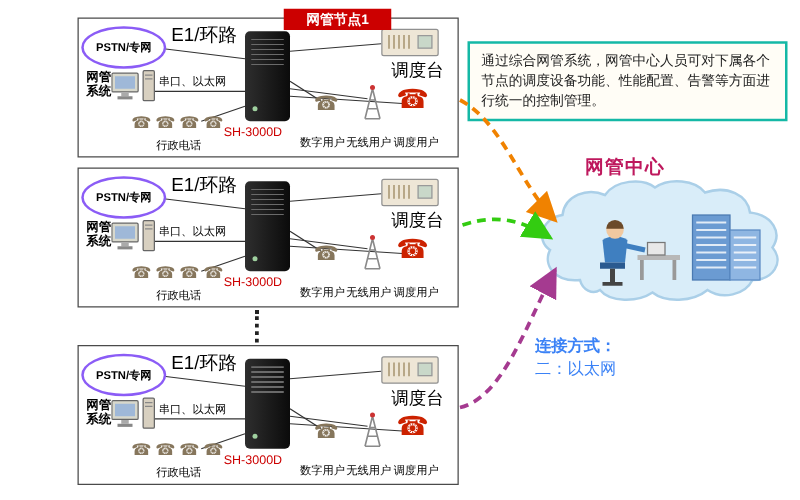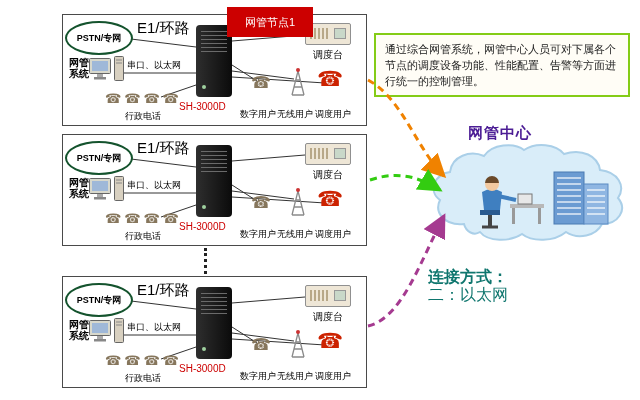--- a/index.html
+++ b/index.html
@@ -4,24 +4,24 @@
 <style>
   html,body{margin:0;padding:0}
   body{width:640px;height:400px;position:relative;background:#fff;
        font-family:"Liberation Sans",sans-serif;overflow:hidden;color:#000}
 
   .node{position:absolute;left:62px;width:303px;height:110px;border:1px solid #4a4a4a;background:#fff}
   #node1{top:14px}#node2{top:134px}#node3{top:276px}
   .node-lines{position:absolute;left:0;top:0}
   .node-lines line{stroke:#333;stroke-width:1}
 
-  .banner{position:absolute;left:164px;top:-8px;width:86px;height:30px;background:#cc0000;color:#fff;
-          font-weight:normal;font-size:11px;display:flex;align-items:center;justify-content:center;z-index:2}
-
-  .pstn-cloud{position:absolute;left:2px;top:6px;width:64px;height:30px;border:2px solid #14532d;
+  .banner{position:absolute;left:164px;top:-8px;width:86px;height:17px;background:#cc0000;color:#fff;
+          font-weight:bold;font-size:11px;display:flex;align-items:center;justify-content:center;z-index:2}
+
+  .pstn-cloud{position:absolute;left:2px;top:6px;width:64px;height:30px;border:2px solid #8b5cf6;
               border-radius:50%;background:#fff;display:flex;align-items:center;justify-content:center;
               font-size:9px;font-weight:bold}
   .e1-label{position:absolute;left:74px;top:4px;font-size:15px}
   .nms-label{position:absolute;left:2px;top:42px;width:24px;font-size:10px;line-height:11px;
              text-align:right;font-weight:bold}
   .pc-icon{position:absolute;left:26px;top:40px}
   .serial-label{position:absolute;left:64px;top:44px;font-size:9px}
 
   .cabinet{position:absolute;left:133px;top:10px;width:36px;height:72px;border-radius:4px;
            background:linear-gradient(90deg,#2e2e2e,#0b0b0b)}
@@ -34,35 +34,35 @@
   .phones{position:absolute;left:42px;top:76px;display:flex;gap:3px;font-size:13px;color:#86765c;
           font-family:"DejaVu Sans",sans-serif}
   .phones-label{position:absolute;left:62px;top:95px;font-size:9px}
 
   .console-icon{position:absolute;left:242px;top:8px;width:44px;height:20px;background:#eee6d6;
                 border:1px solid #909090;border-radius:2px}
   .console-icon:before{content:"";position:absolute;left:4px;top:4px;width:20px;height:11px;
                 background:repeating-linear-gradient(90deg,#b8a888 0 2px,transparent 2px 4px)}
   .console-icon:after{content:"";position:absolute;right:4px;top:4px;width:12px;height:11px;
                 background:#c9d8c9;border:1px solid #999;box-sizing:border-box}
-  .console-label{position:absolute;left:250px;top:33px;font-size:10px}
+  .console-label{position:absolute;left:250px;top:33px;font-size:14px}
 
   .user-digital{position:absolute;left:188px;top:58px;font-size:16px;color:#86765c;font-family:"DejaVu Sans",sans-serif}
   .user-wireless{position:absolute;left:226px;top:52px}
   .user-dispatch{position:absolute;left:254px;top:52px;font-size:21px;color:#cc2200;font-family:"DejaVu Sans",sans-serif}
   .ulabel{position:absolute;top:93px;font-size:9px}
   .u1{left:177px}.u2{left:214px}.u3{left:252px}
 
   .dots{position:absolute;left:204px;top:248px;height:26px;width:0;border-left:3px dotted #222}
 
-  .desc-box{position:absolute;left:374px;top:33px;width:234px;border:2px solid #84cc16;background:#fffdf6;
+  .desc-box{position:absolute;left:374px;top:33px;width:234px;border:2px solid #14b8a6;background:#fffdf6;
             padding:6px 9px;font-size:11px;line-height:16px;color:#222}
-  .center-title{position:absolute;left:468px;top:124px;font-size:15px;font-weight:bold;color:#4c1d95;letter-spacing:1px}
+  .center-title{position:absolute;left:468px;top:124px;font-size:15px;font-weight:bold;color:#be185d;letter-spacing:1px}
   .center-cloud{position:absolute;left:426px;top:142px}
-  .connect{position:absolute;left:428px;top:268px;font-size:16px;line-height:18px;color:#0f766e}
+  .connect{position:absolute;left:428px;top:268px;font-size:13px;line-height:18px;color:#3b82f6}
   .connect .ct{font-weight:bold}
 
   .arrows{position:absolute;left:0;top:0;z-index:5;pointer-events:none}
 </style>
 </head>
 <body>
 
 <div>
 
   <div class="node" id="node1">

